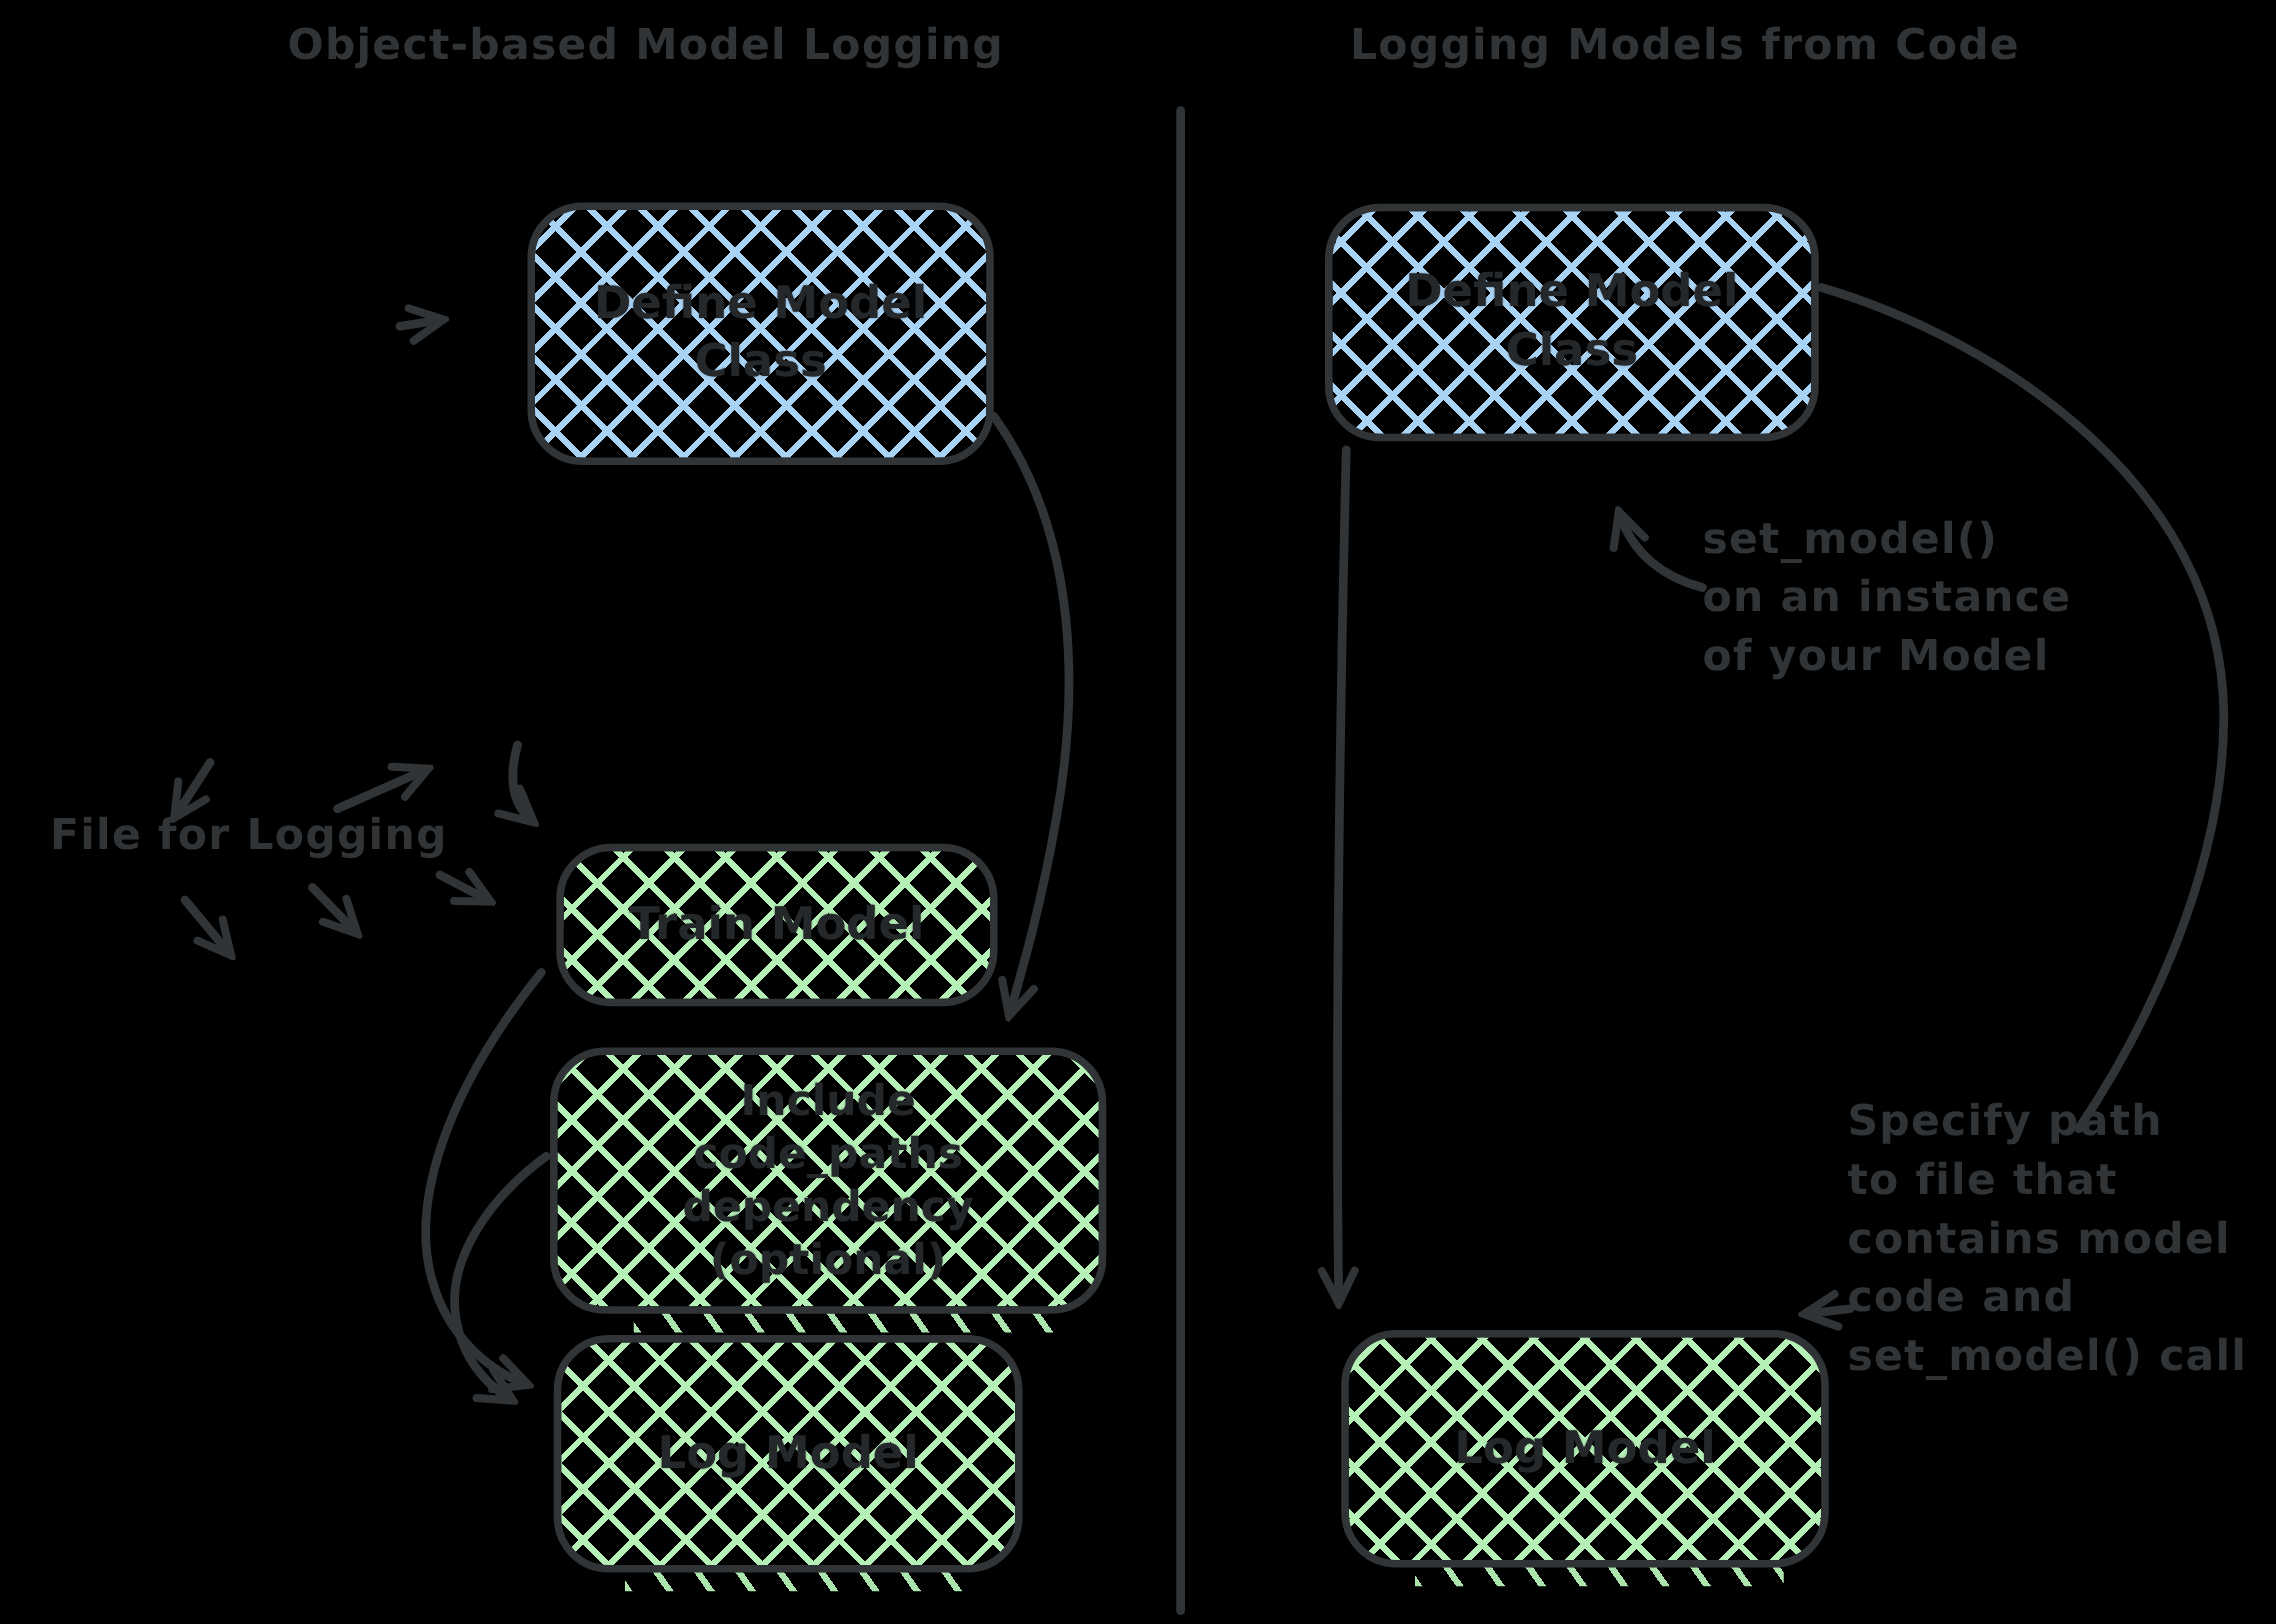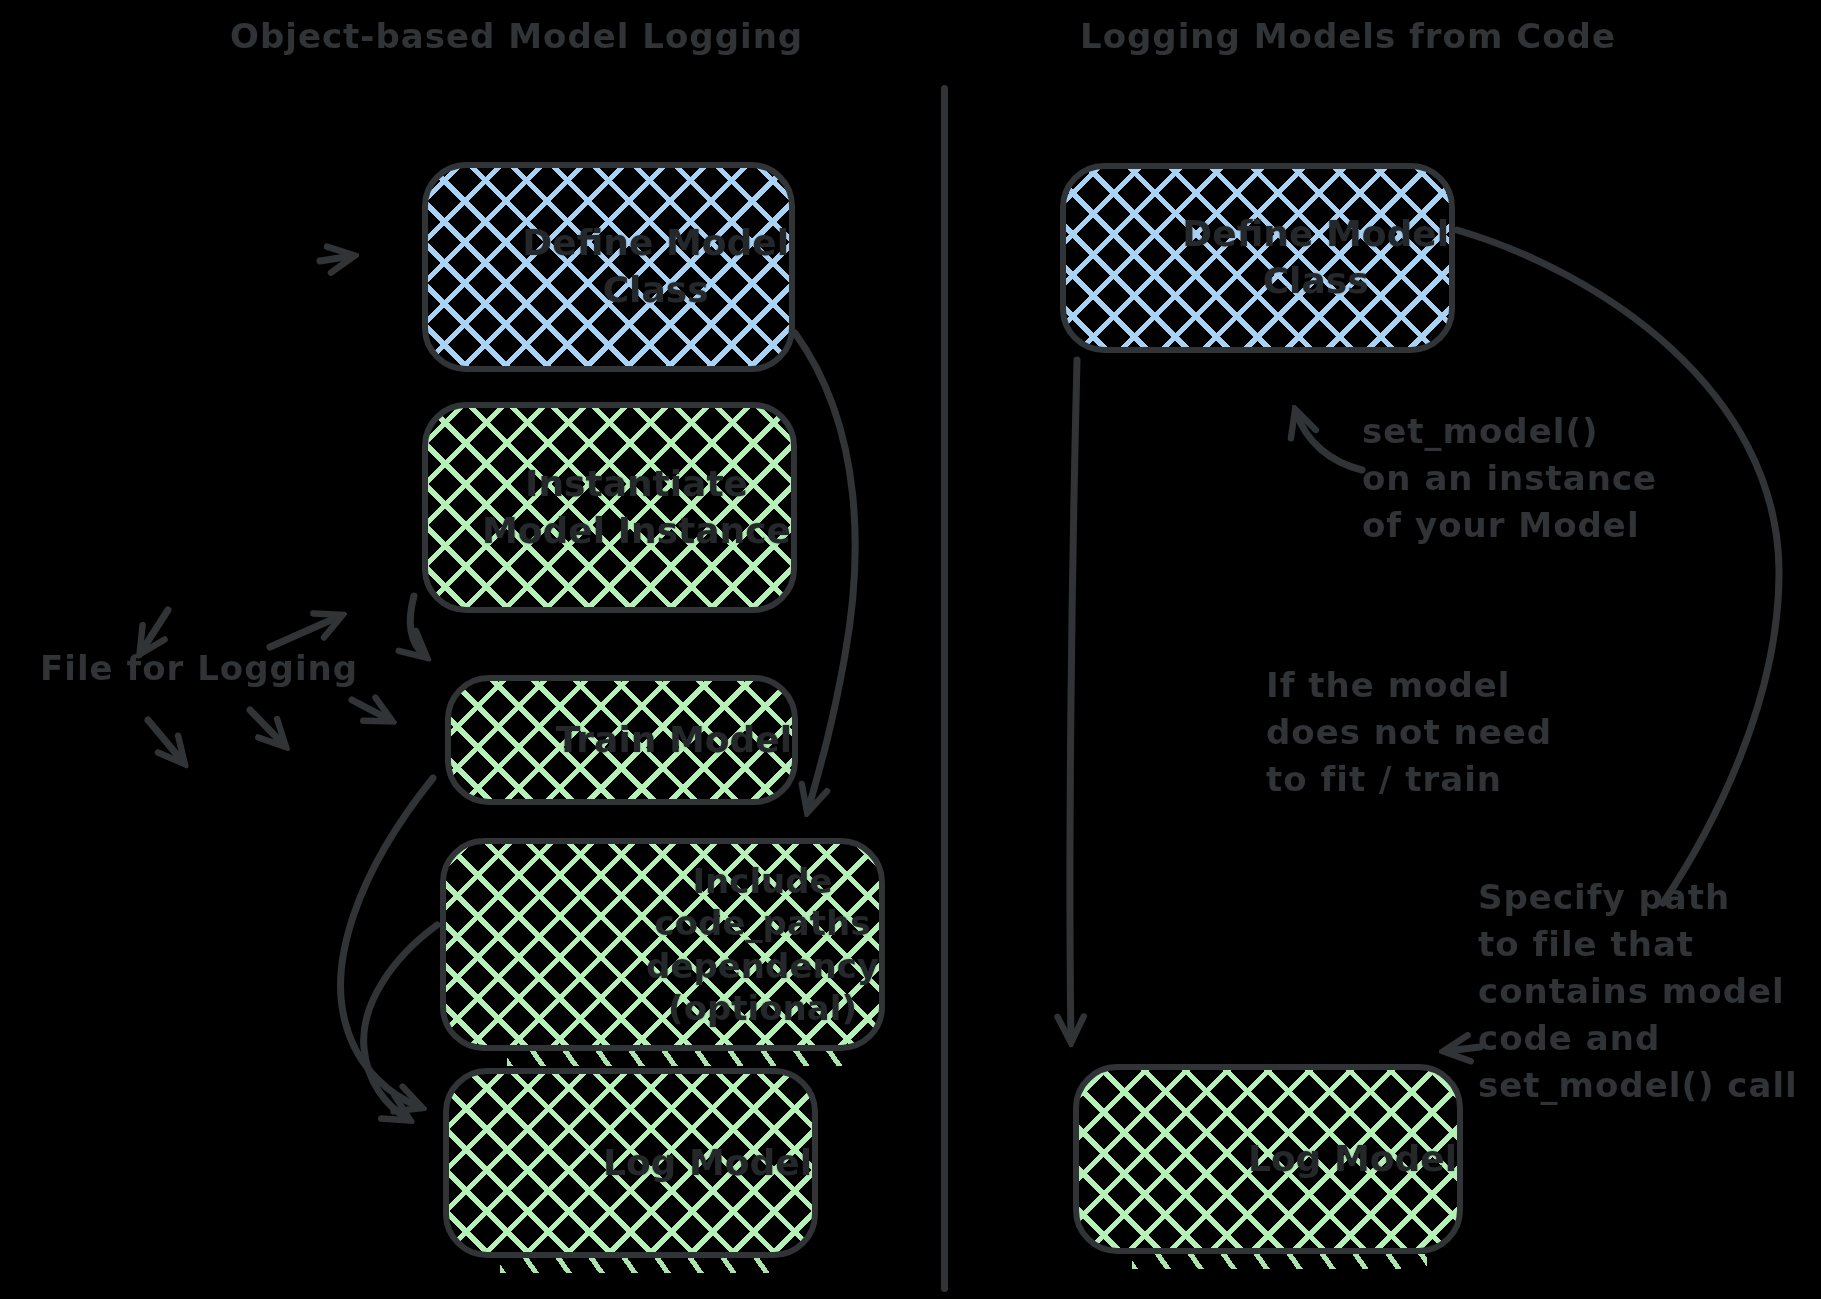--- a/index.html
+++ b/index.html
@@ -29,21 +29,21 @@
     left:941px;top:85px;
     width:7px;height:1207px;
     background:var(--ink,#303437);
     border-radius:4px;
   }
   .flow-box{
     position:absolute;
     box-sizing:border-box;
     border:6px solid var(--ink,#303437);
     border-radius:44px;
-    display:flex;align-items:center;justify-content:flex-end;
+    display:flex;align-items:center;justify-content:center;
     text-align:center;
   }
   .hatch-blue{
     background:
       repeating-linear-gradient(45deg,  transparent 0 24px, var(--hatch-blue,#a9d3f5) 24px 29px),
       repeating-linear-gradient(-45deg, transparent 0 24px, var(--hatch-blue,#a9d3f5) 24px 29px),
       var(--background,#000);
   }
   .hatch-green{
     background:
@@ -90,24 +90,20 @@
   <div class="title" style="left:230px;top:16px;width:480px;">Object-based Model Logging</div>
   <div class="title" style="left:1080px;top:16px;width:470px;">Logging Models from Code</div>
 
   <div class="divider"></div>
 
   <div class="flow-box hatch-blue" style="left:422px;top:162px;width:373px;height:210px;">
     <span class="box-label">Define Model
 Class</span>
   </div>
 
-  <div class="flow-box hatch-green" style="left:422px;top:402px;width:375px;height:211px;">
-    <span class="box-label">Instantiate
-Model Instance</span>
-  </div>
 
   <div class="flow-box hatch-green" style="left:445px;top:652px;width:353px;height:130px;margin-top:23px;">
     <span class="box-label">Train Model</span>
   </div>
 
   <div class="flow-box hatch-green spill-green" style="left:440px;top:838px;width:445px;height:213px;">
     <span class="box-label" style="font-size:34px;line-height:1.25;">Include
 code_paths
 dependency
 (optional)</span>
@@ -126,23 +122,20 @@
     <span class="box-label">Log Model</span>
   </div>
 
 
   <div class="annotation" style="left:28px;top:645px;margin-left:12px;">File for Logging</div>
 
   <div class="annotation" style="left:1362px;top:408px;">set_model()
 on an instance
 of your Model</div>
 
-  <div class="annotation" style="left:1266px;top:662px;">If the model
-does not need
-to fit / train</div>
 
   <div class="annotation" style="left:1478px;top:874px;">Specify path
 to file that
 contains model
 code and
 set_model() call</div>
 
   <svg id="arrows" width="1821" height="1299" viewBox="0 0 1821 1299">
     <defs>
       <marker id="ah" viewBox="0 0 12 12" refX="9.5" refY="6" markerWidth="5" markerHeight="5" orient="auto-start-reverse">

